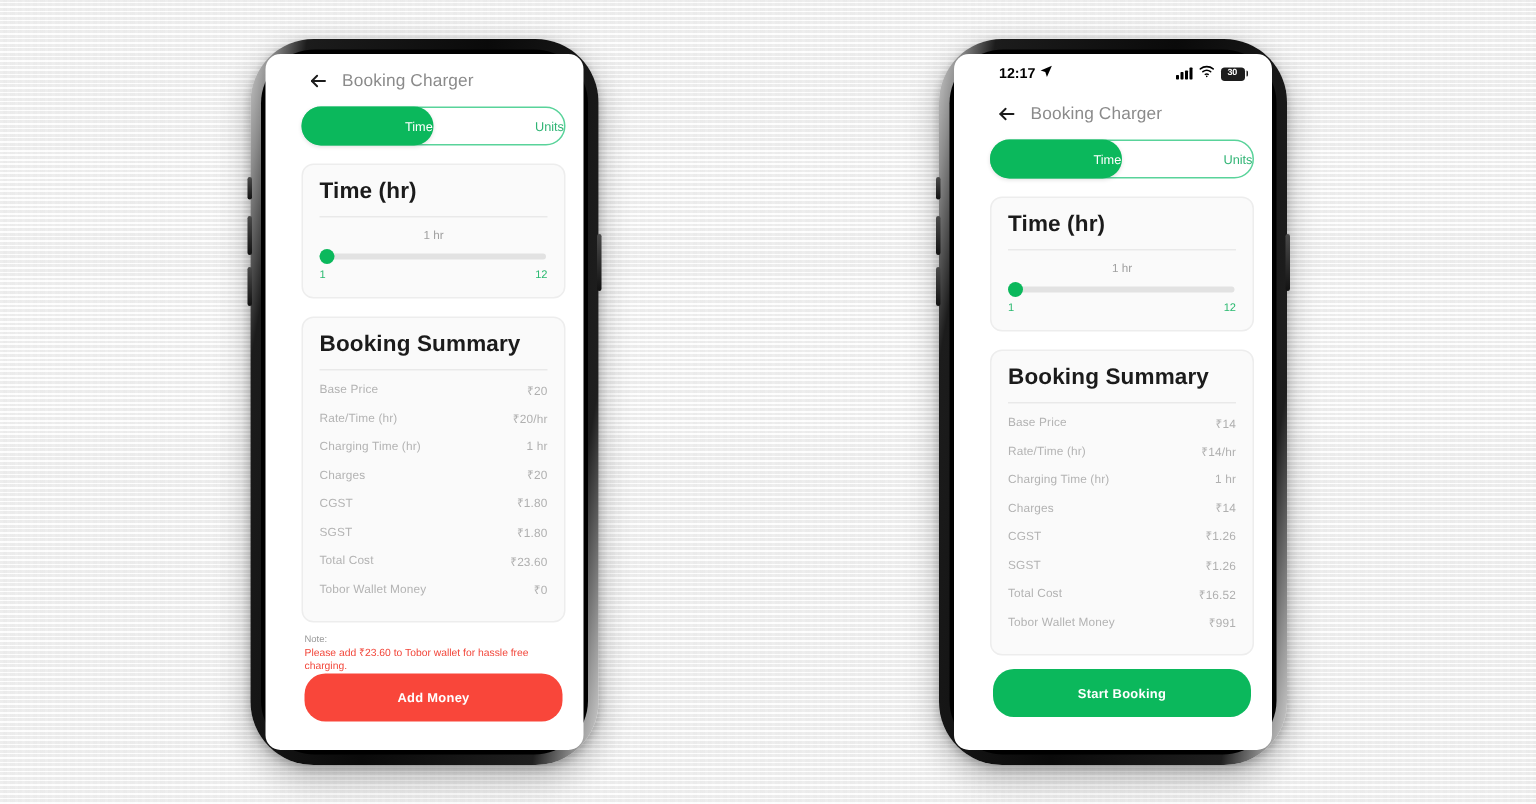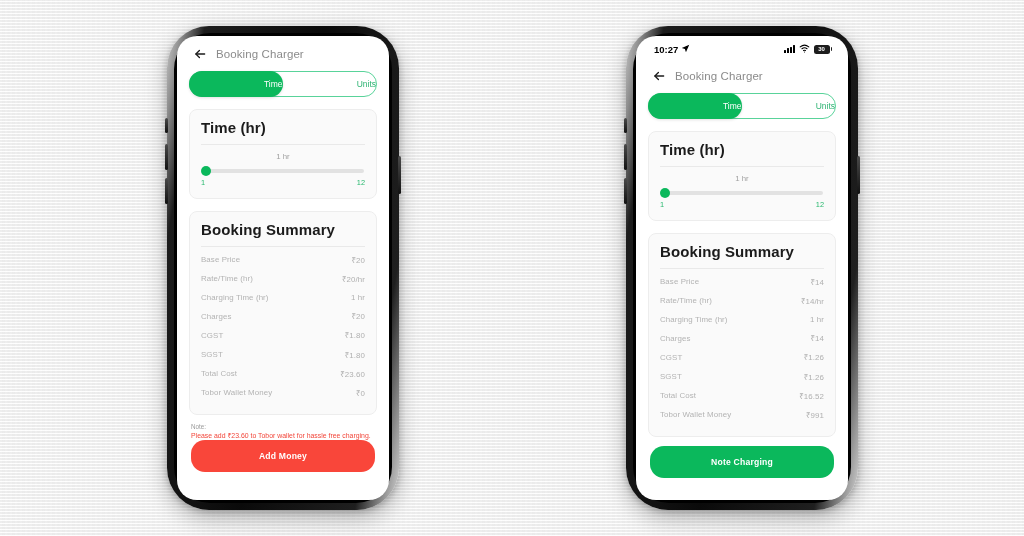--- a/index.html
+++ b/index.html
@@ -36,25 +36,26 @@
     width: 100%;
     height: 100%;
     border-radius: 36px;
     background: #000;
     padding: 3px;
     box-sizing: border-box;
   }
   .screen {
     width: 100%;
     height: 100%;
-    border-radius: 20px;
+    border-radius: 10px;
     background: #ffffff;
     overflow: hidden;
     position: relative;
     box-sizing: border-box;
+    padding-left: 12px;
   }
 
   .side-btn {
     position: absolute;
     background: linear-gradient(180deg, #4a4a4a, #121212);
     border-radius: 2px;
   }
   .btn-vol-up   { left: -2px; width: 3px; height: 26px; top: 118px; }
   .btn-vol-down { left: -2px; width: 3px; height: 26px; top: 152px; }
   .btn-silent   { left: -2px; width: 3px; height: 15px; top: 92px; }
@@ -374,21 +375,21 @@
   <div class="phone" id="phone-right">
     <span class="side-btn btn-silent"></span>
     <span class="side-btn btn-vol-up"></span>
     <span class="side-btn btn-vol-down"></span>
     <span class="side-btn btn-power"></span>
     <div class="phone-inner">
       <div class="screen">
 
         <div class="statusbar">
           <div class="sb-left">
-            <span>10:27</span>
+            <span>12:17</span>
             <span class="loc-arrow">
               <svg width="9" height="9" viewBox="0 0 24 24" fill="#000">
                   <path d="M22 2L2 10.5l8.3 2.9 2.9 8.6z"></path>
                 </svg>
             </span>
           </div>
           <div class="sb-right">
             <span class="signal">
                 <i></i>
                 <i></i>
@@ -480,21 +481,21 @@
                   <span class="lbl">Tobor Wallet Money</span>
                   <span class="val">₹991</span>
                 </div>
             </div>
           </div>
 
           <div class="spacer"></div>
 
           <div class="cta-wrap-right">
             <div class="cta cta-green">
-              <span>Note Charging</span>
+              <span>Start Booking</span>
             </div>
           </div>
 
         </div>
       </div>
     </div>
   </div>
 
 </div>
 

